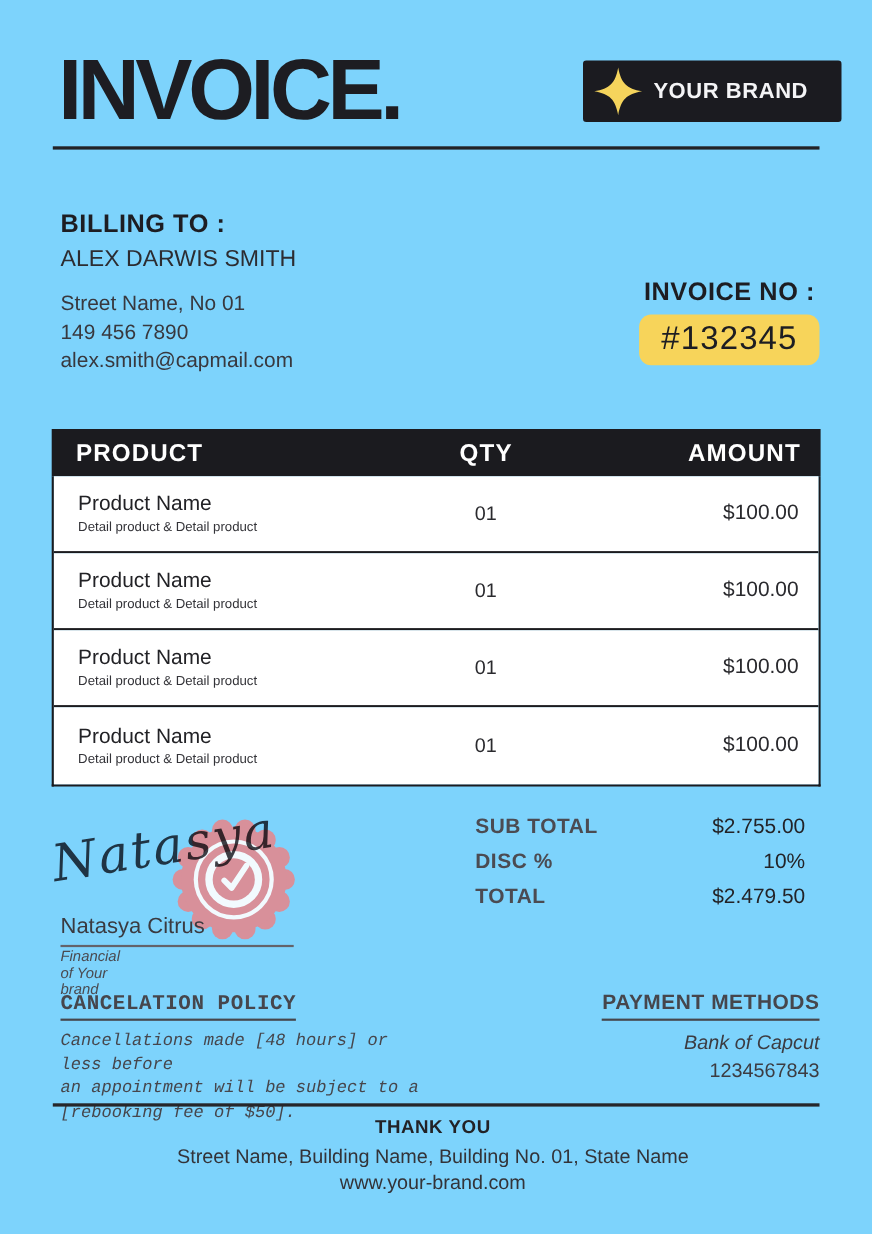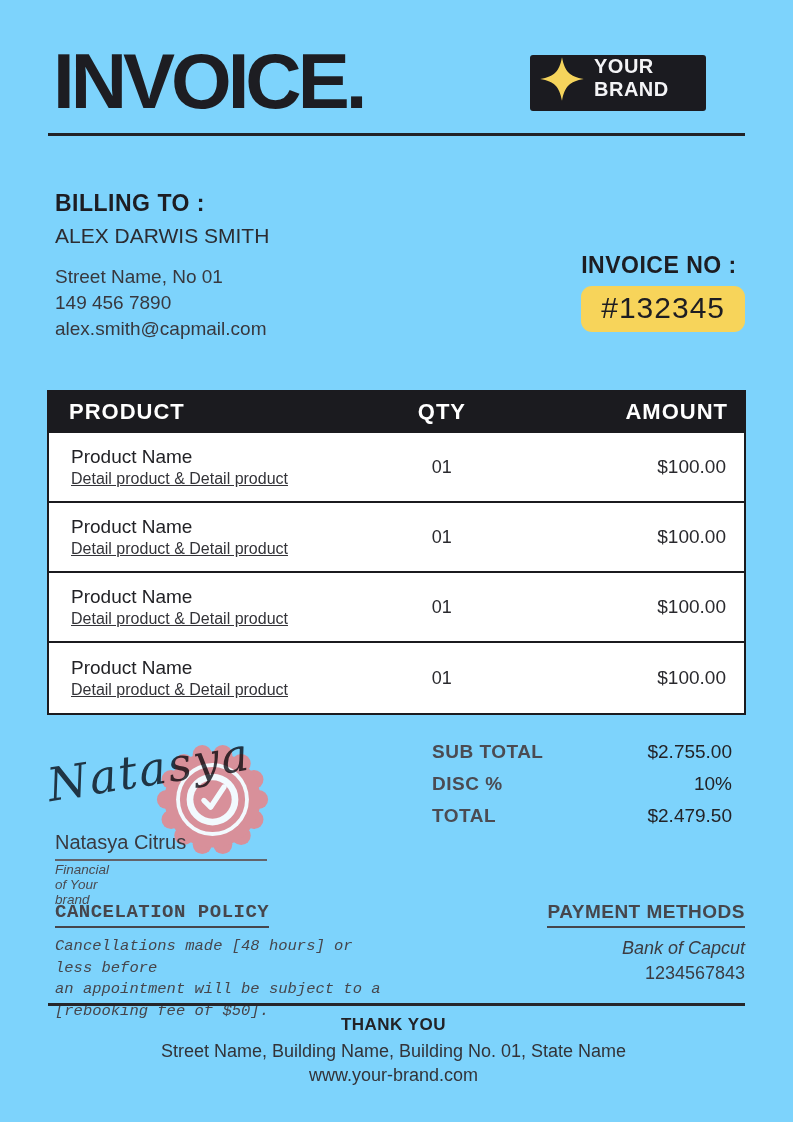--- a/index.html
+++ b/index.html
@@ -14,44 +14,44 @@
   }
 
   
   .title {
     position:absolute; left:53px; top:42px;
     font-size:78px; font-weight:800; letter-spacing:-4px;
     color:#1d1d22; line-height:1;
   }
   .brand-badge {
     position:absolute; left:530px; top:55px;
-    width:176px; height:56px;
+    width:235px; height:56px;
     background:#1b1b20; border-radius:3px;
-    display:flex; gap:8px;
+    display:flex; align-items:center; gap:8px;
     padding-left:8px;
   }
   .brand-badge .star { width:48px; height:48px; flex:0 0 auto; }
   .brand-name {
     color:#f4f4f6; font-size:20px; font-weight:700; letter-spacing:0.5px;
   }
   .title-rule {
     position:absolute; left:48px; top:133px;
     width:697px; height:3px; background:#222226;
   }
 
   
   .billing { position:absolute; left:55px; top:190px; }
   .billing-heading {
     font-size:23px; font-weight:800; letter-spacing:0.5px; color:#1d1d22;
   }
   .billing-name { font-size:21px; color:#2c2c31; margin-top:7px; }
   .billing-contact { margin-top:16px; font-size:19px; line-height:26px; color:#38383e; }
 
   
-  .invoice-no { position:absolute; right:48px; top:252px; text-align:left; }
+  .invoice-no { position:absolute; right:48px; top:252px; text-align:center; }
   .invoice-no-label { font-size:23px; font-weight:800; letter-spacing:0.5px; color:#1d1d22; }
   .invoice-no-value {
     display:inline-block; margin-top:7px;
     background:#f7d45a; color:#1d1d22;
     font-size:30px; font-weight:500; letter-spacing:1px;
     padding:5px 20px 7px 20px;
     border-radius:11px;
   }
 
   
@@ -68,21 +68,21 @@
   .items-body { border:2px solid #1b1b1f; border-top:none; }
   .item-row {
     display:grid; grid-template-columns:46% 21% 33%;
     align-items:center; height:70px;
     border-bottom:2px solid #1b1b1f;
     background:#ffffff;
   }
   .item-row:last-child { border-bottom:none; }
   .item-product { padding-left:22px; }
   .item-name { font-size:19px; color:#222226; }
-  .item-detail { font-size:16px; color:#333338; margin-top:2px;text-decoration:underline; }
+  .item-detail { font-size:12px; color:#333338; margin-top:2px; }
   .item-qty { text-align:center; font-size:18px; color:#2a2a2e; }
   .item-amount { text-align:right; padding-right:18px; font-size:19px; color:#2a2a2e; }
 
   
   .totals { position:absolute; left:432px; top:736px; width:300px; }
   .totals-row { display:flex; justify-content:space-between; height:32px; align-items:center; }
   .totals-label { font-size:19px; font-weight:700; letter-spacing:0.5px; color:#4b4b52; }
   .totals-value { font-size:19px; color:#232327; }
 
   

